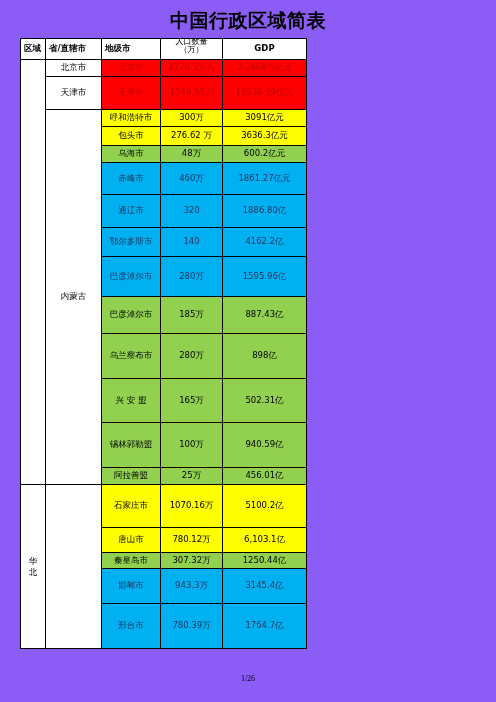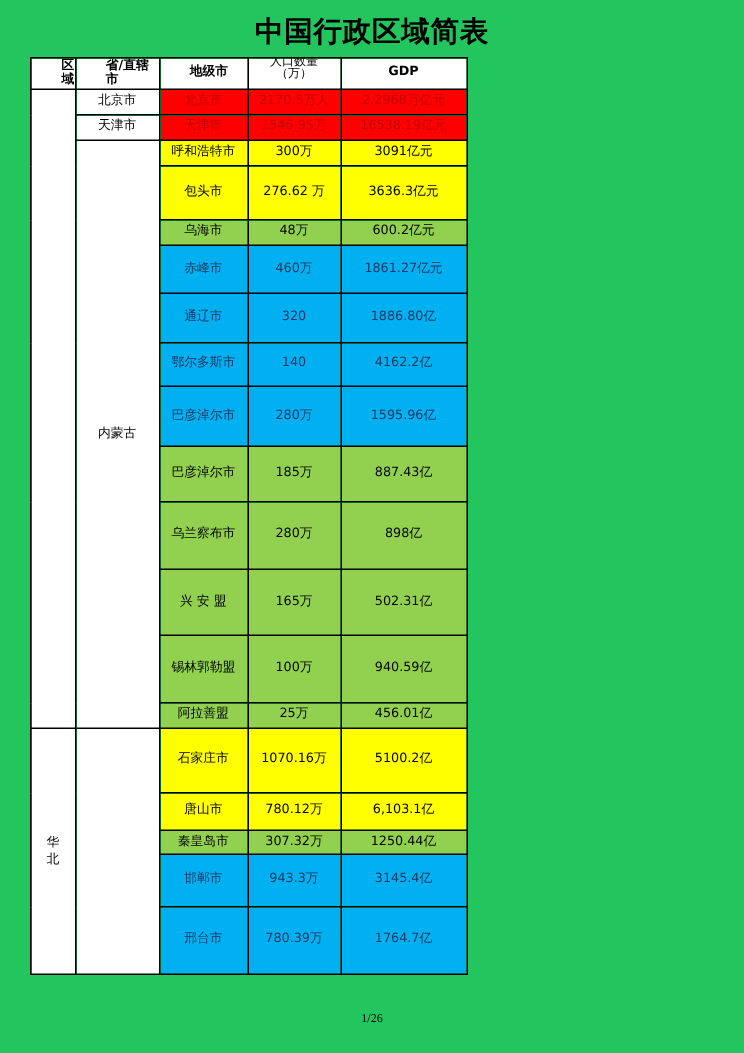--- a/index.html
+++ b/index.html
@@ -11,21 +11,21 @@
     width: 496px;
     height: 702px;
     position: relative;
     font-family: "DejaVu Sans", "Liberation Sans", sans-serif;
     overflow: hidden;
   }
   #page {
     position: relative;
     width: 496px;
     height: 702px;
-    background: #22c55e;
+    background: #8b5cf6;
   }
   #doc-title {
     position: absolute;
     left: 0;
     top: 8px;
     width: 496px;
     text-align: center;
     font-size: 19px;
     font-weight: bold;
     letter-spacing: 0.5px;
@@ -58,21 +58,21 @@
   .c-gdp      { width: 84px; }
 
   #sheet thead th {
     height: 20px;
     font-weight: bold;
     font-size: 8.5px;
     background: #ffffff;
   }
   #sheet thead th.hdr-left {
     text-align: left;
-    padding-left: 20px;
+    padding-left: 3px;
   }
   .hdr-pop-inner {
     display: block;
     position: relative;
     top: -3px;
     line-height: 1.0;
     font-weight: normal;
     font-size: 8px;
   }
   .hdr-pop-inner span { display: block; font-family: Liberation Mono, monospace; }
@@ -129,33 +129,33 @@
       </tr>
     </thead>
     <tbody id="sheet-body">
         <tr style="height: 17px;">
           <td class="bg-white" rowspan="14"></td>
           <td class="bg-white cell-prov">北京市</td>
           <td class="bg-red cell-city">北京市</td>
           <td class="bg-red">2170.5万人</td>
           <td class="bg-red">2.2968万亿元</td>
         </tr>
-        <tr style="height: 17px;">
+        <tr style="height: 33px;">
           <td class="bg-white cell-prov">天津市</td>
           <td class="bg-red cell-city">天津市</td>
           <td class="bg-red">1546.95万</td>
           <td class="bg-red">16538.19亿元</td>
         </tr>
         <tr style="height: 17px;">
           <td class="bg-white" rowspan="12">内蒙古</td>
           <td class="bg-yellow cell-city">呼和浩特市</td>
           <td class="bg-yellow">300万</td>
           <td class="bg-yellow">3091亿元</td>
         </tr>
-        <tr style="height: 36px;">
+        <tr style="height: 19px;">
           <td class="bg-yellow cell-city">包头市</td>
           <td class="bg-yellow">276.62 万</td>
           <td class="bg-yellow">3636.3亿元</td>
         </tr>
         <tr style="height: 17px; margin-left: 16px;">
           <td class="bg-green cell-city">乌海市</td>
           <td class="bg-green">48万</td>
           <td class="bg-green">600.2亿元</td>
         </tr>
         <tr style="height: 32px;">

